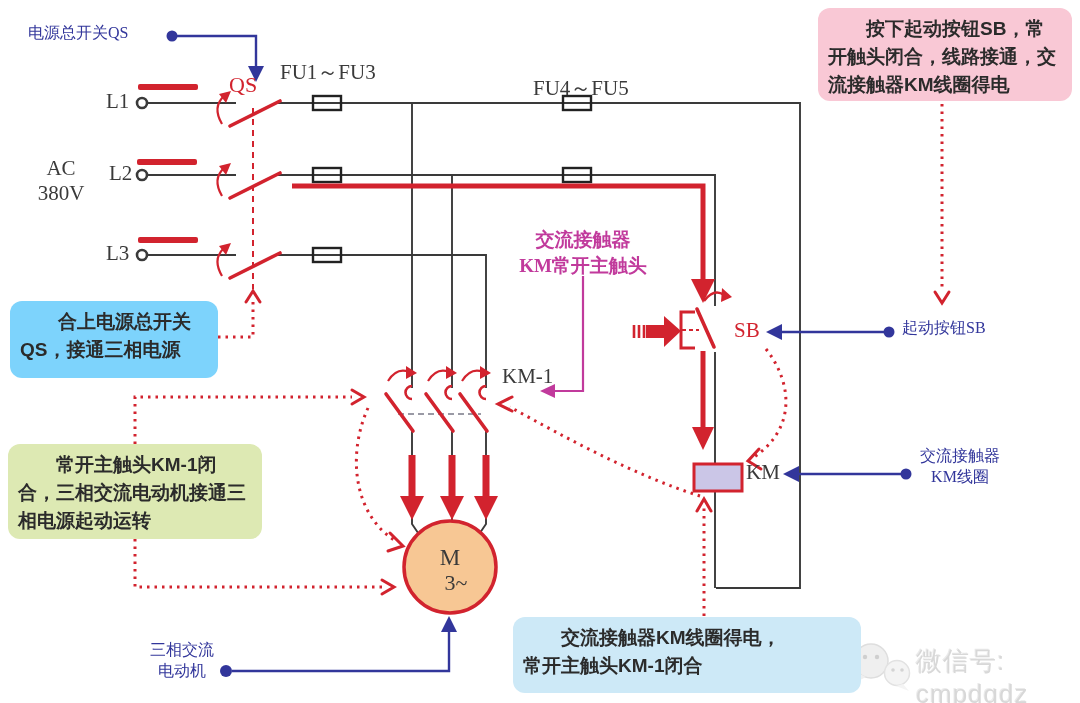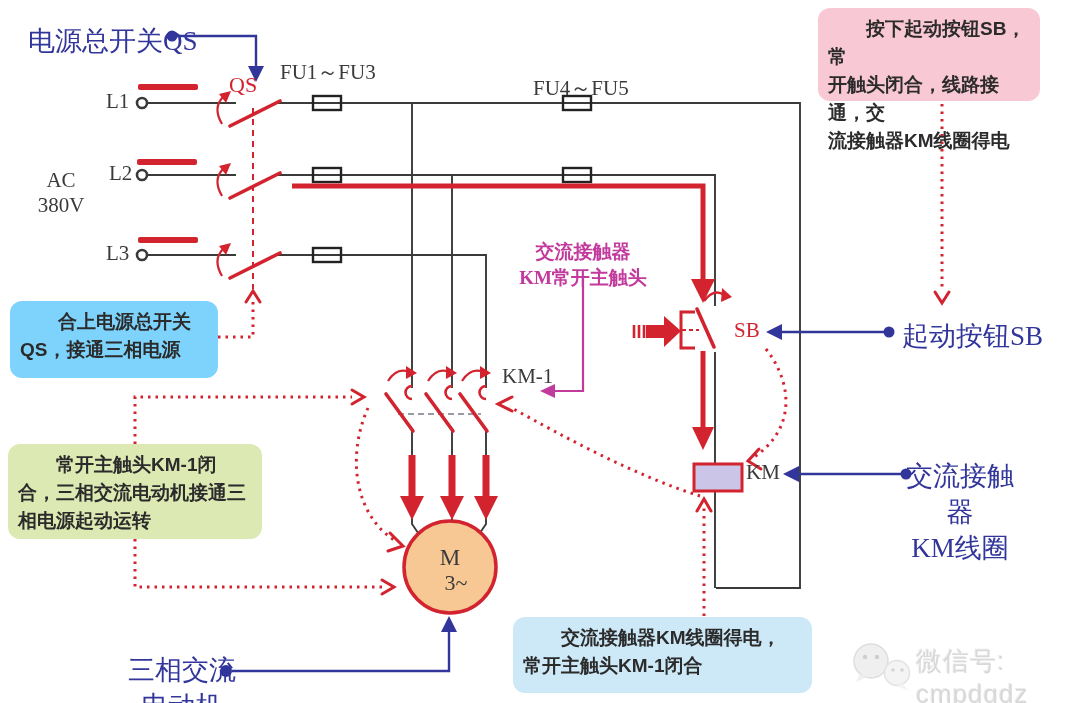--- a/index.html
+++ b/index.html
@@ -1,23 +1,23 @@
 <!DOCTYPE html>
 <html><head>
 <meta charset="utf-8">
 <style>
   html,body{margin:0;padding:0;background:#fff;}
   #stage{position:relative;width:1080px;height:703px;background:#ffffff;overflow:hidden;
          font-family:"Liberation Sans",sans-serif;}
   .abs{position:absolute;}
   .serif{font-family:"Liberation Serif","DejaVu Serif",serif;}
-  .pre{white-space:pre-line;margin-top:12px;}
+  .pre{white-space:pre-line;}
   .ctr{text-align:center;}
   .circuit-label{color:#3a3a3a;font-size:21px;}
-  .blue-label{color:#32369b;font-size:27px;}
+  .blue-label{color:#32369b;font-size:16px;}
   .red-label{color:#d2232e;font-size:21px;}
   .magenta-label{color:#c13a9c;font-size:19px;font-weight:600;}
   .callout{position:absolute;border-radius:12px;font-size:19px;line-height:1.48;
            color:#2b2b2b;font-weight:600;padding:7px 10px;box-sizing:border-box;
            text-indent:2em;white-space:pre-line;}
   .co-orange{background:#7dd3fc;}
   .co-green{background:#dde9b3;}
   .co-pink{background:#f9c8d5;}
   .co-blue{background:#cde9f7;}
   .watermark{color:#d8d8d8;font-size:26px;letter-spacing:1px;
@@ -227,22 +227,22 @@
 <div class="abs serif blue-label pre ctr" style="left:128px;top:640px;width:108px;">三相交流
 电动机</div>
 
 <div class="callout co-orange" style="left:10px;top:301px;width:208px;height:77px;">合上电源总开关
 QS，接通三相电源</div>
 
 <div class="callout co-green" style="left:8px;top:444px;width:254px;height:95px;">常开主触头KM-1闭
 合，三相交流电动机接通三
 相电源起动运转</div>
 
-<div class="callout co-pink" style="left:818px;top:8px;width:222px;height:93px;">按下起动按钮SB，常
+<div class="callout co-pink" style="left:818px;top:8px;width:254px;height:93px;">按下起动按钮SB，常
 开触头闭合，线路接通，交
 流接触器KM线圈得电</div>
 
-<div class="callout co-blue" style="left:513px;top:617px;width:299px;height:76px;">交流接触器KM线圈得电，
+<div class="callout co-blue" style="left:513px;top:617px;width:348px;height:76px;">交流接触器KM线圈得电，
 常开主触头KM-1闭合</div>
 
 <div class="abs watermark" style="left:916px;top:644px;">微信号: cmpdgdz</div>
 
 </div>
 
 </body></html>

